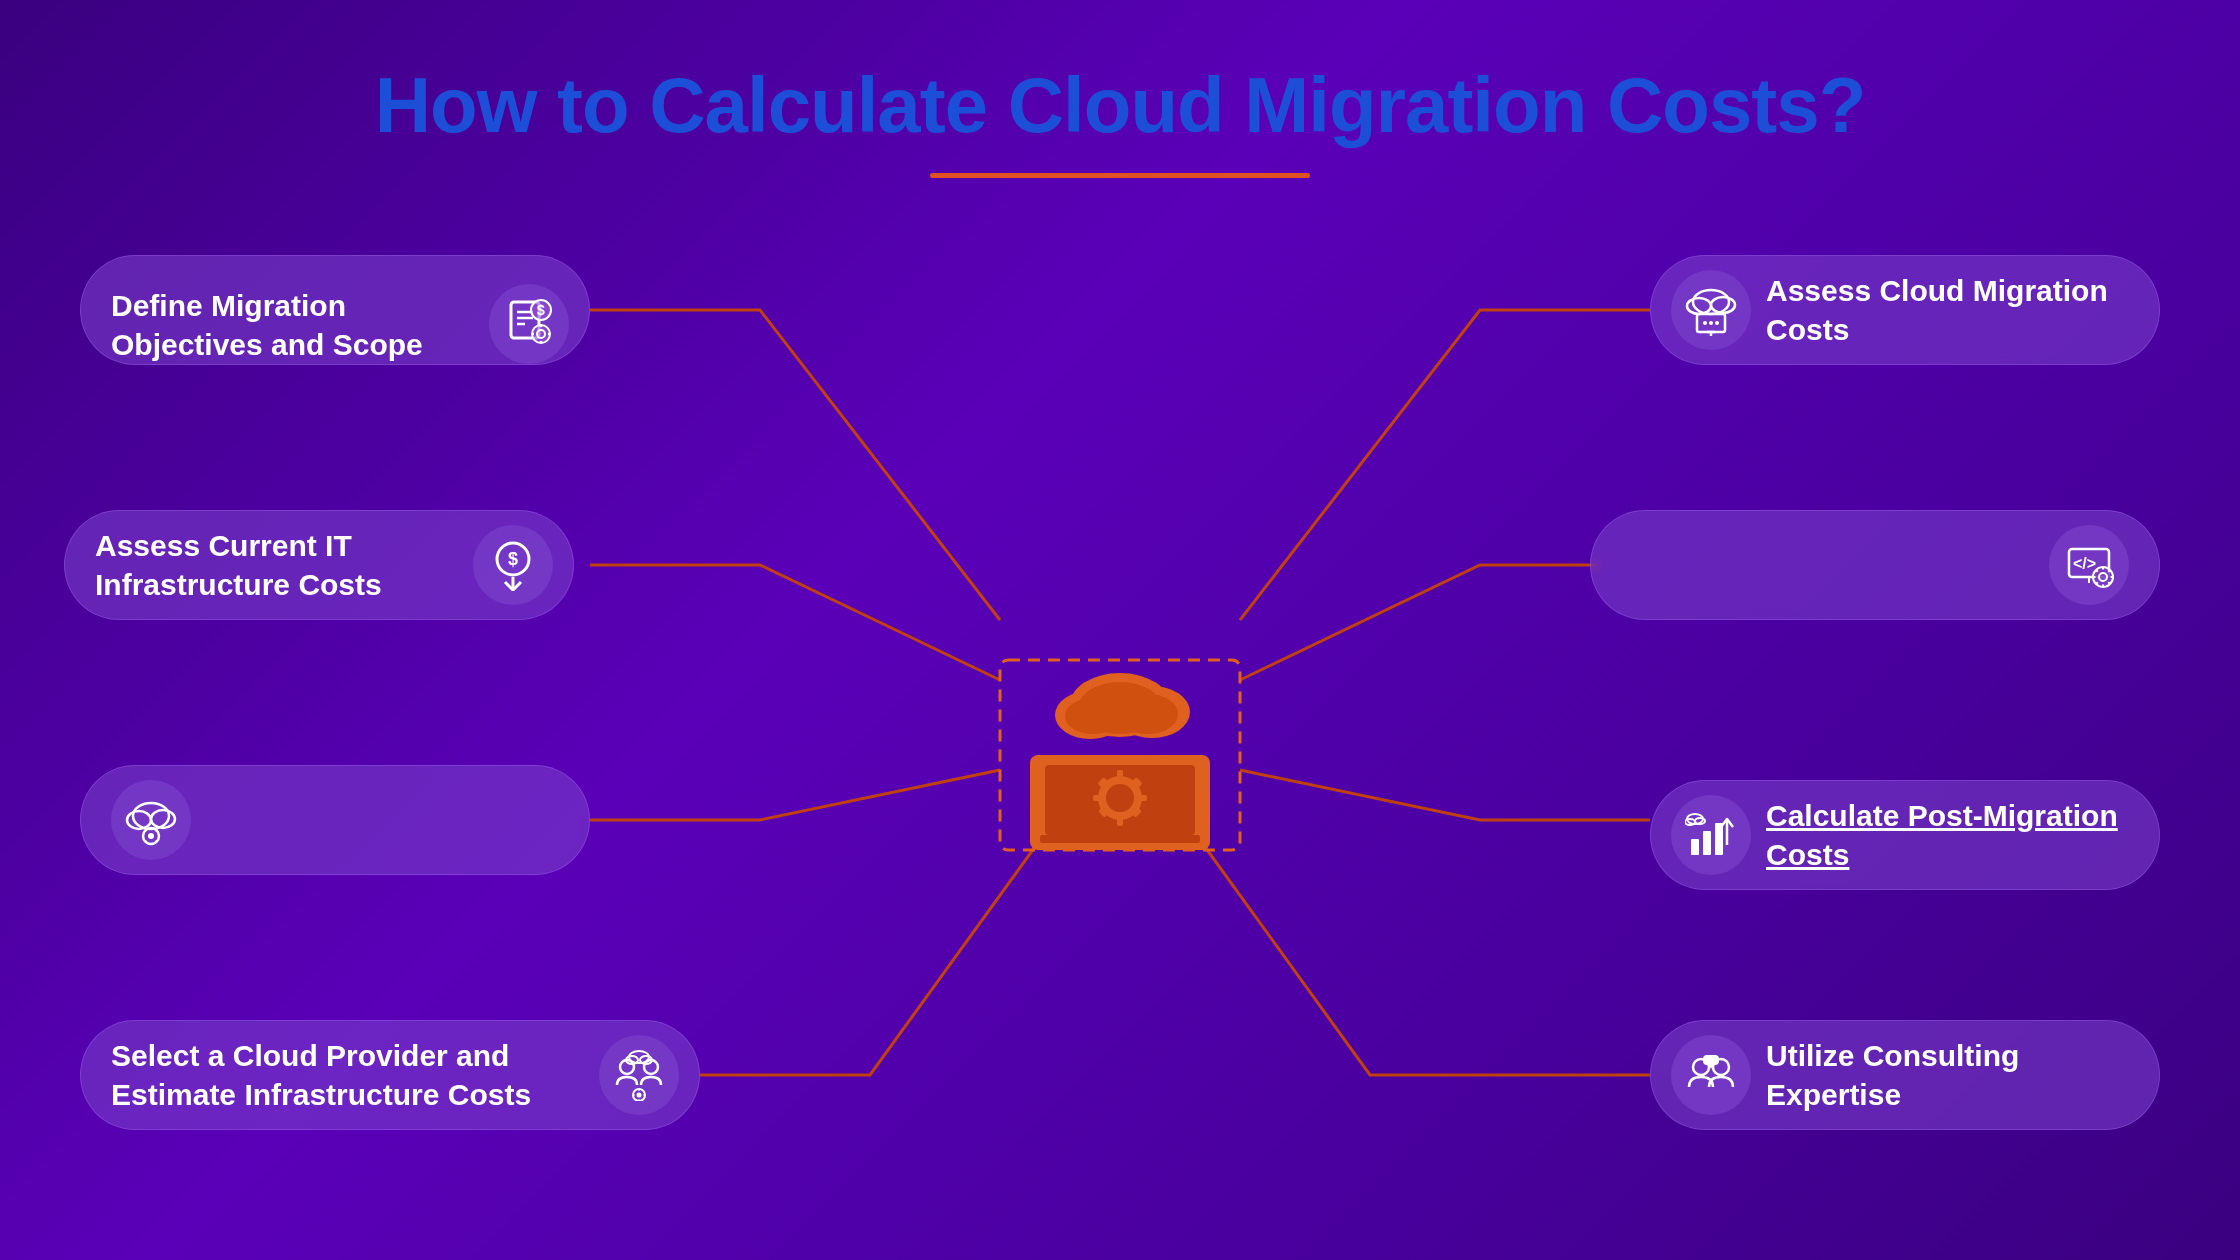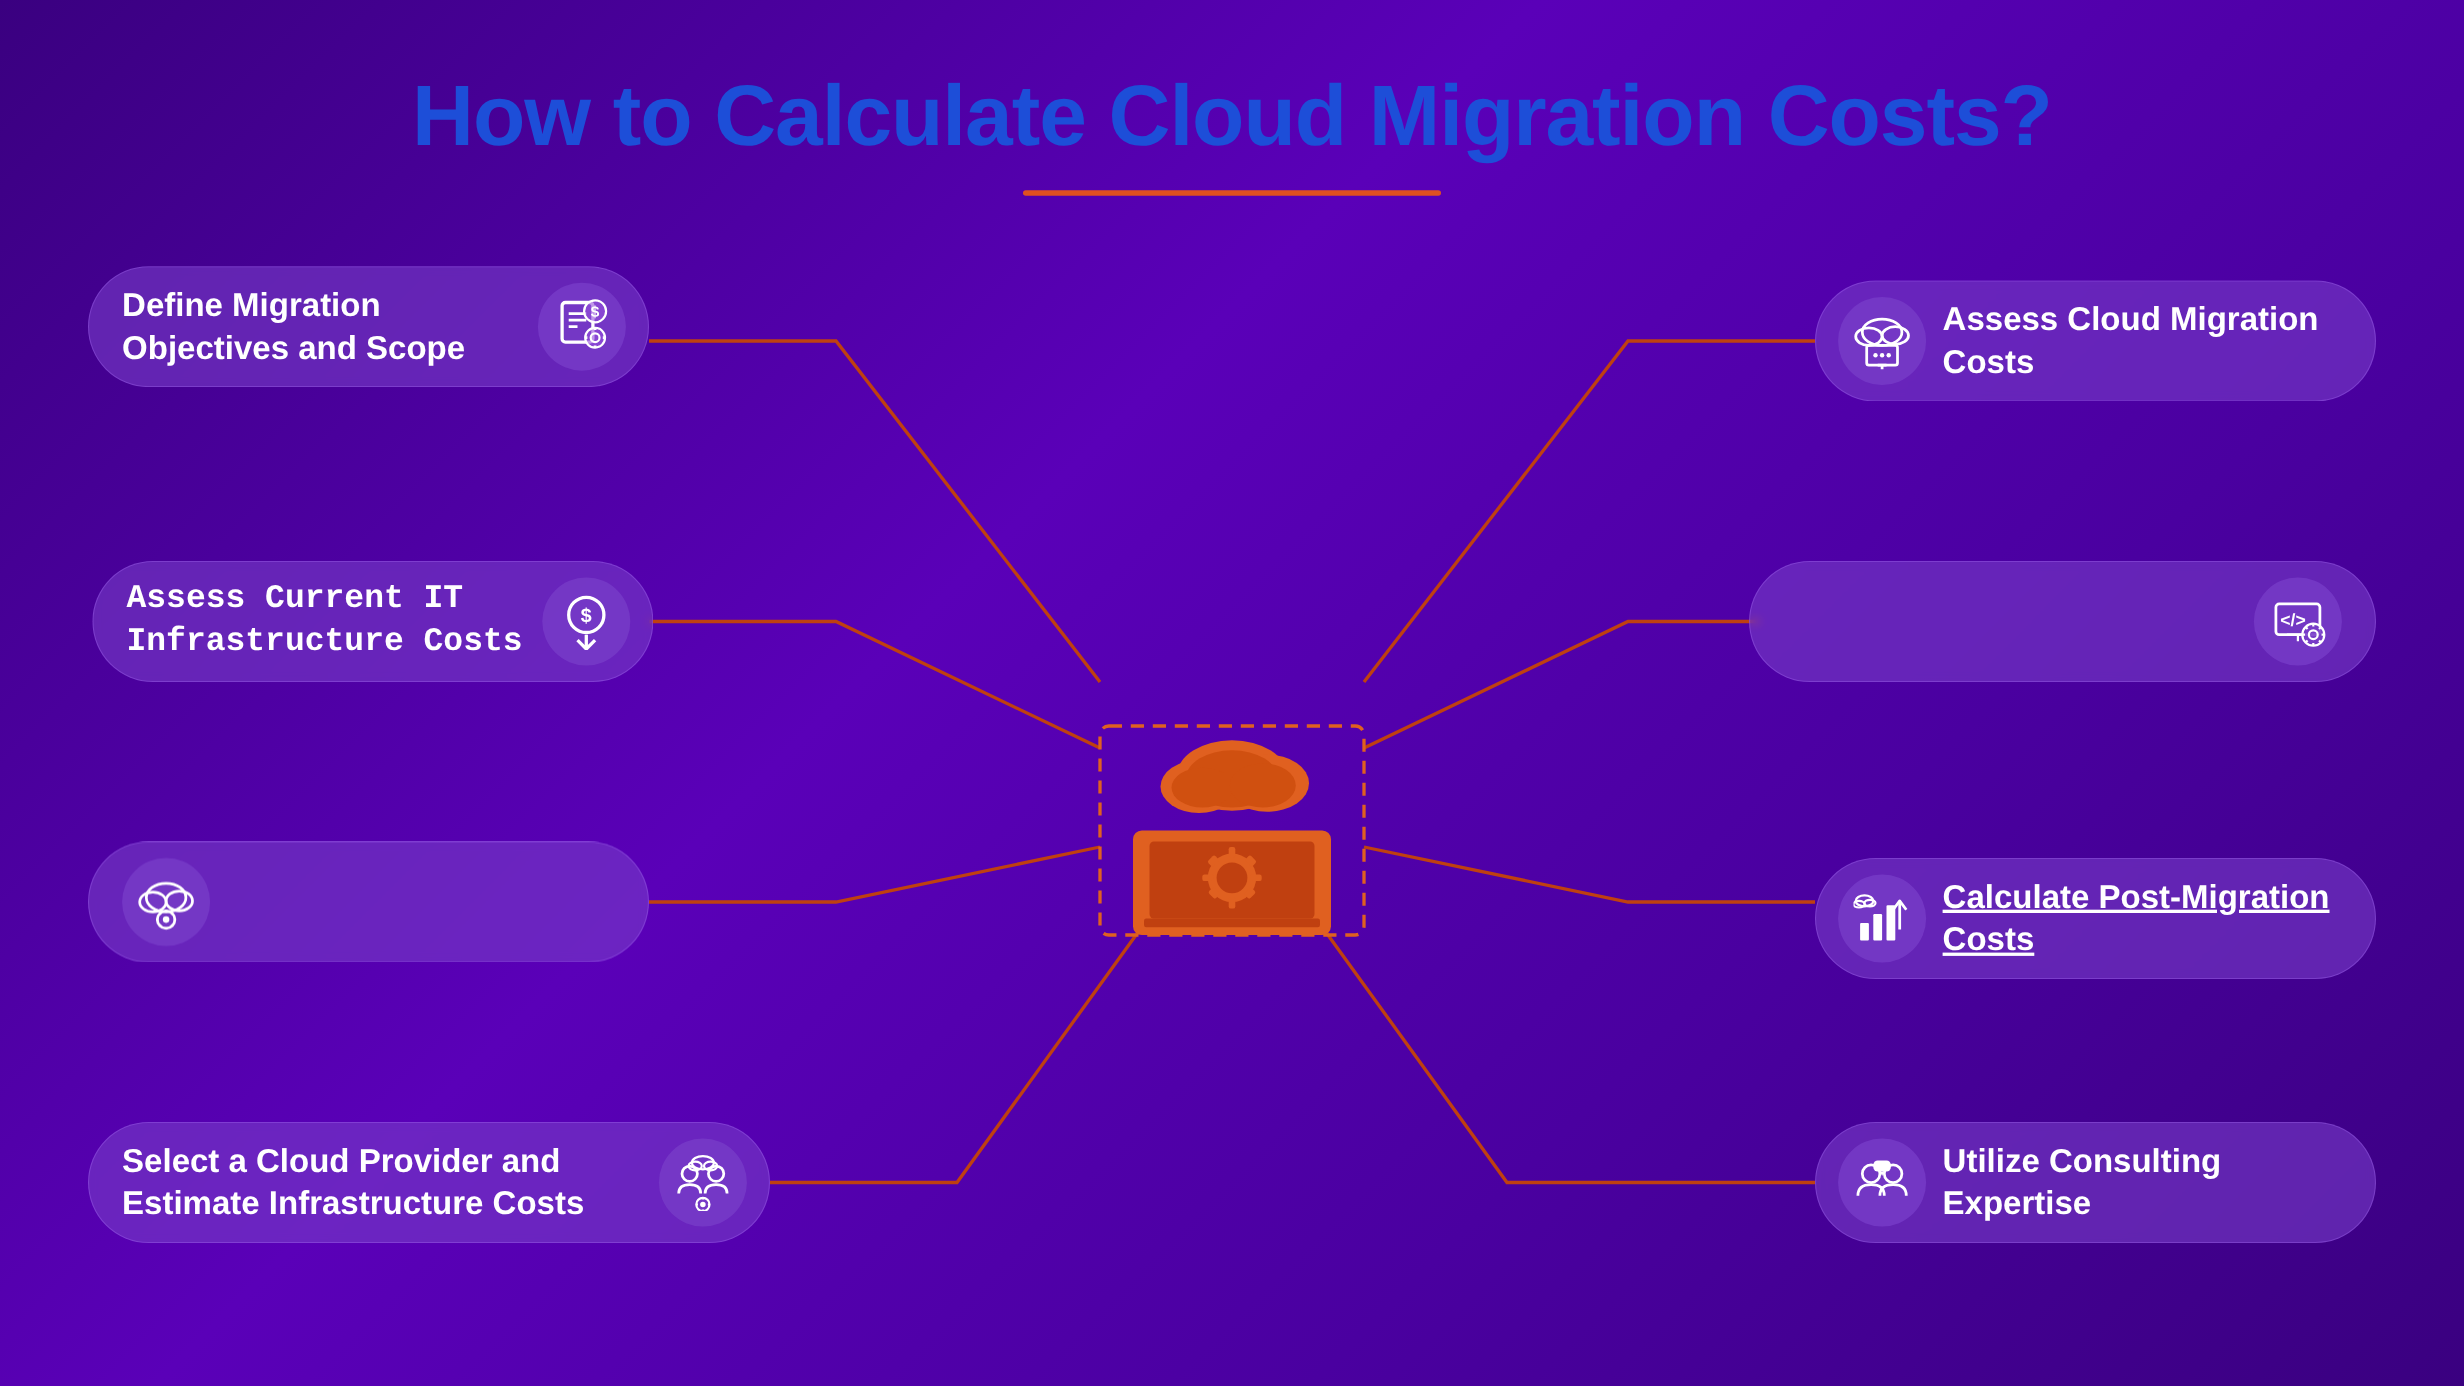--- a/index.html
+++ b/index.html
@@ -105,22 +105,22 @@
       padding: 0 30px 0 20px;
     }
 
     .card.right .card-text {
       text-align: left;
       padding-right: 0;
       padding-left: 15px;
     }
 
     
-    .card-1 { left: 80px; top: 42px; width: 510px; }
-    .card-2 { left: 84px; top: 310px; width: 510px; font-family: Liberation Mono, monospace; }
+    .card-1 { left: 80px; top: 55px; width: 510px; align-items: flex-end; }
+    .card-2 { left: 64px; top: 310px; width: 510px; }
     .card-3 { left: 80px; top: 565px; width: 510px; }
     .card-4 { left: 80px; top: 820px; width: 620px; }
 
     
     .card-5 { right: 80px; top: 55px; width: 510px; }
     .card-6 { right: 80px; top: 310px; width: 570px; }
     .card-7 { right: 80px; top: 580px; width: 510px; text-decoration: underline; }
     .card-8 { right: 80px; top: 820px; width: 510px; }
   </style>
 </head>

